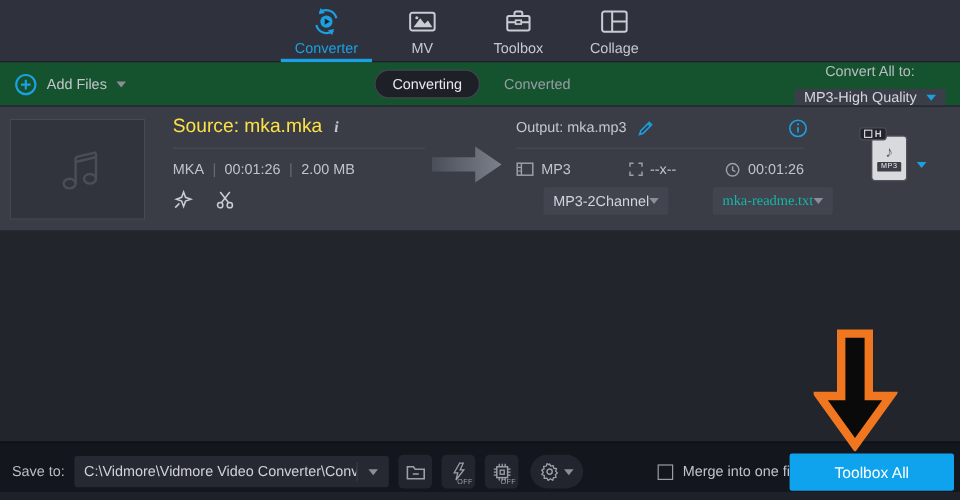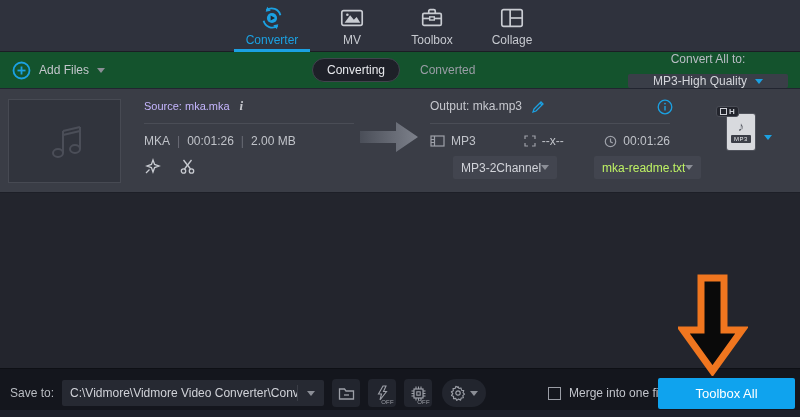--- a/index.html
+++ b/index.html
@@ -18,46 +18,46 @@
   .toolbar { height:36px; background:#14532d; position:relative; display:flex; align-items:center; }
   .addfiles { display:flex; align-items:center; gap:8px; margin-left:12px; cursor:pointer; }
   .addfiles .af-label { font-size:12px; color:#c3c6cc; }
   .caret { width:0; height:0; border-left:4px solid transparent; border-right:4px solid transparent; border-top:5px solid #8b8e96; display:inline-block; }
   .caret.blue { border-top-color:#1ba1e2; }
   .centertabs { position:absolute; left:312px; top:0; height:36px; display:flex; align-items:center; gap:20px; }
   .pill { background:#1e2028; border:1px solid #41444e; border-radius:12px; padding:4px 14px; font-size:12px; color:#e8e9ed; cursor:pointer; }
   .ghosttab { font-size:12px; color:#9a9da6; cursor:pointer; }
   .convertto { position:absolute; right:12px; top:0; height:36px; display:flex; align-items:center; gap:8px;flex-direction:column; }
   .convertto .ct-label { font-size:12px; color:#b9bcc4; }
-  .dd { background:#3a3e48; border-radius:2px; height:22px; display:flex; align-items:center; padding:0 25px; gap:8px; cursor:pointer; }
+  .dd { background:#3a3e48; border-radius:2px; height:22px; display:flex; align-items:center; padding:0 8px; gap:8px; cursor:pointer; }
   .dd .dd-text { font-size:12px; color:#d4d6db; white-space:nowrap; }
 
   
   .filepanel { height:105px; background:#3a3d46; border-top:1px solid #222530; border-bottom:1px solid #1d1f27; position:relative; }
   .thumb { position:absolute; left:8px; top:10px; width:113px; height:84px; background:#31343d; border:1px solid #474a53; display:flex; align-items:center; justify-content:center; }
   .srccol { position:absolute; left:144px; top:8px; width:210px; }
   .srcline { display:flex; align-items:center; gap:10px; height:18px; }
-  .srctext { font-size:11px; color:#c4b5fd;text-align:center; }
+  .srctext { font-size:16px; color:#fde047;text-align:center; }
   .iticon { font-family:"Liberation Serif", serif; font-style:italic; font-weight:bold; font-size:13px; color:#c6c8ce; cursor:pointer; }
   .hr { height:1px; background:#4a4d56; margin:8px 0 10px 0; }
   .metaline { display:flex; align-items:center; gap:7px; font-size:12px; color:#c0c3c9; }
   .sep { color:#6a6d76; }
   .iconline { display:flex; align-items:center; gap:18px; margin-top:10px; }
   .iconbtn { cursor:pointer; display:inline-flex; }
   .bigarrow { position:absolute; left:358px; top:30px; }
   .outcol { position:absolute; left:430px; top:8px; width:240px; }
   .outline1 { display:flex; align-items:center; gap:9px; height:18px; }
   .outtext { font-size:12px; color:#c6c8ce; }
   .infocircle { position:absolute; left:657px; top:10px; cursor:pointer; }
   .outmeta { display:flex; align-items:center; font-size:12px; color:#c0c3c9; }
   .outmeta .grp { display:flex; align-items:center; gap:6px; }
   .outdds { display:flex; gap:14px; margin-top:8px; }
   .fdd { width:112px; background:#42454f; border-radius:2px; height:23px; display:flex; align-items:center; justify-content:space-between; padding:0 8px; cursor:pointer;margin-left:23px; }
   .fdd .dd-text { font-size:12px; color:#d2d4da; overflow:hidden; white-space:nowrap; }
-  .fdd.dim .dd-text { color:#bef264; }
+  .fdd.dim .dd-text { color:#14b8a6;font-family:Liberation Serif, serif; }
   .filetype { position:absolute; left:727px; top:25px; width:28px; height:36px; background:#d8dade; border-radius:2px; display:flex; flex-direction:column; align-items:center; justify-content:center; cursor:pointer; box-shadow:0 0 0 1px #50535c; }
   .filetype .note { font-size:13px; color:#5a5d66; line-height:12px; }
   .filetype .ftlabel { margin-top:2px; background:#3c3f48; color:#e8e9ec; font-size:6px; padding:1px 3px; border-radius:1px; letter-spacing:0.5px; }
   .qbadge { position:absolute; left:716px; top:17px; background:#23252d; border:1px solid #4a4d56; border-radius:3px; color:#cfd1d7; font-size:8px; font-weight:bold; padding:0px 3px; display:flex; align-items:center; gap:2px; z-index:2; }
   .qbadge::before { content:""; width:5px; height:5px; border:1px solid #cfd1d7; display:inline-block; }
   .ftcaret { position:absolute; left:764px; top:46px; }
 
   
   .mainarea { height:175px; background:#23252d; }
 

